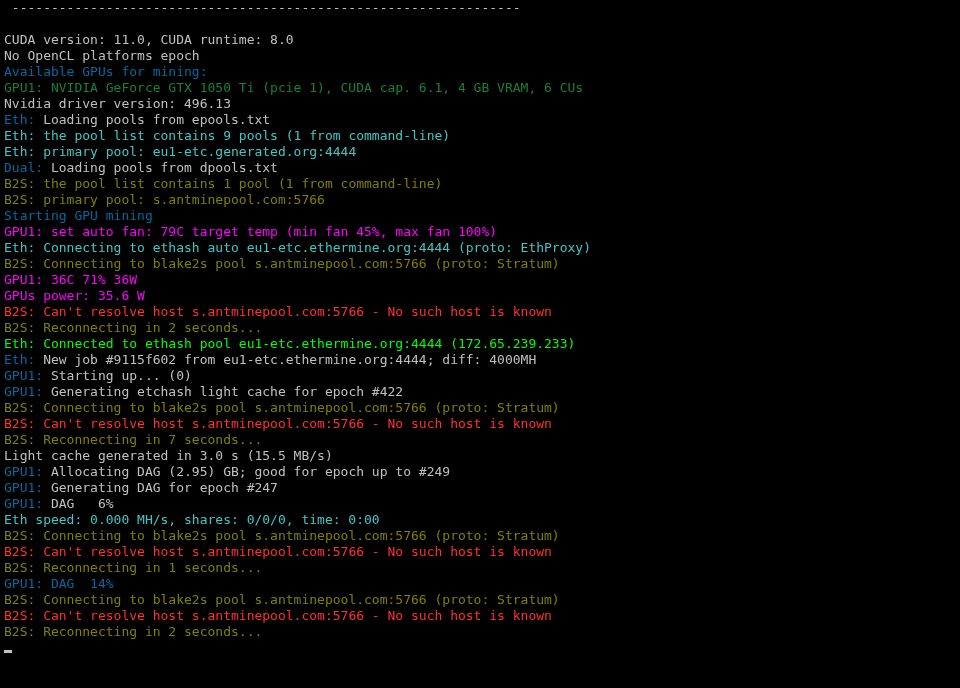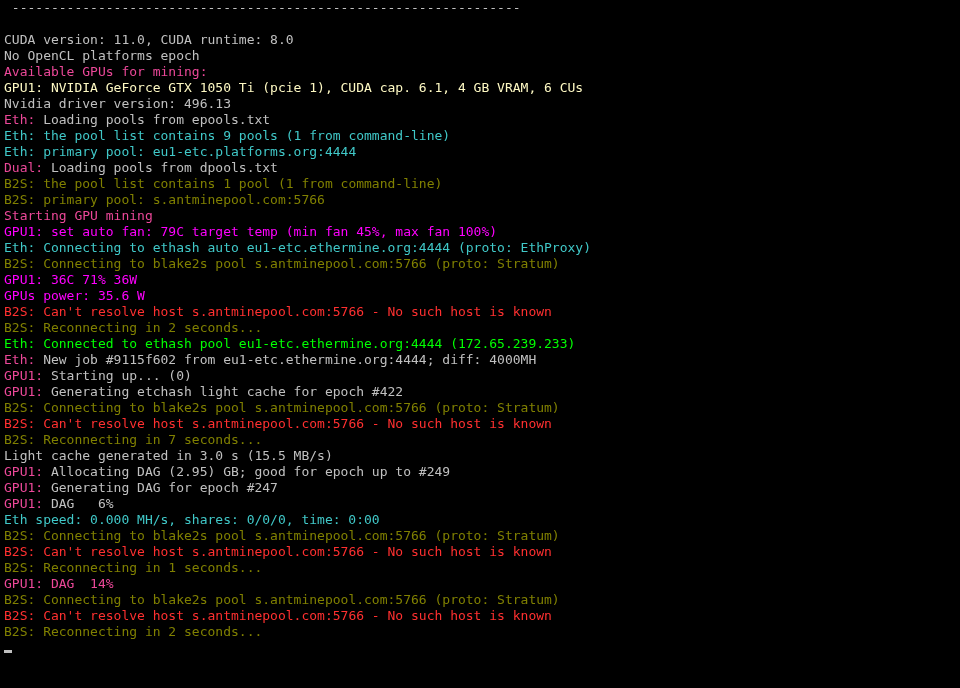--- a/index.html
+++ b/index.html
@@ -12,24 +12,24 @@
   }
   pre.term {
     margin: 0;
     padding: 0 4px;
     font-family: Consolas, "Lucida Console", monospace;
     font-size: 13px;
     line-height: 16px;
     color: #c0c0c0;
     white-space: pre;
   }
-  .white   { color: #ec4899; }
+  .white   { color: #0369a1; }
   .gray    { color: #c0c0c0; }
   .cyan    { color: #40c8c8; }
-  .green   { color: #fef9c3; text-align: center; }
+  .green   { color: #15803d; text-align: center; }
   .brgreen { color: #00ff00; }
   .olive   { color: #808000; }
   .magenta { color: #ff00ff; }
   .red     { color: #ff3030; }
   .cursor {
     display: inline-block;
     width: 8px;
     height: 3px;
     background: #c0c0c0;
     vertical-align: -1px;
@@ -40,21 +40,21 @@
 
 <pre class="term"><span class="gray"> -----------------------------------------------------------------</span>
 <span></span>
 <span class="gray">CUDA version: 11.0, CUDA runtime: 8.0</span>
 <span class="gray">No OpenCL platforms epoch</span>
 <span class="white">Available GPUs for mining:</span>
 <span class="green">GPU1: NVIDIA GeForce GTX 1050 Ti (pcie 1), CUDA cap. 6.1, 4 GB VRAM, 6 CUs</span>
 <span class="gray">Nvidia driver version: 496.13</span>
 <span class="white">Eth:</span><span class="gray"> Loading pools from epools.txt</span>
 <span class="cyan">Eth:</span><span class="cyan"> the pool list contains 9 pools (1 from command-line)</span>
-<span class="cyan">Eth:</span><span class="cyan"> primary pool: eu1-etc.platforms.org:4444</span>
+<span class="cyan">Eth:</span><span class="cyan"> primary pool: eu1-etc.generated.org:4444</span>
 <span class="white">Dual:</span><span class="gray"> Loading pools from dpools.txt</span>
 <span class="olive">B2S:</span><span class="olive"> the pool list contains 1 pool (1 from command-line)</span>
 <span class="olive">B2S:</span><span class="olive"> primary pool: s.antminepool.com:5766</span>
 <span class="white">Starting GPU mining</span>
 <span class="magenta">GPU1:</span><span class="magenta"> set auto fan: 79C target temp (min fan 45%, max fan 100%)</span>
 <span class="cyan">Eth:</span><span class="cyan"> Connecting to ethash auto eu1-etc.ethermine.org:4444 (proto: EthProxy)</span>
 <span class="olive">B2S:</span><span class="olive"> Connecting to blake2s pool s.antminepool.com:5766 (proto: Stratum)</span>
 <span class="magenta">GPU1: 36C 71% 36W</span>
 <span class="magenta">GPUs power: 35.6 W</span>
 <span class="red">B2S:</span><span class="red"> Can't resolve host s.antminepool.com:5766 - No such host is known</span>

